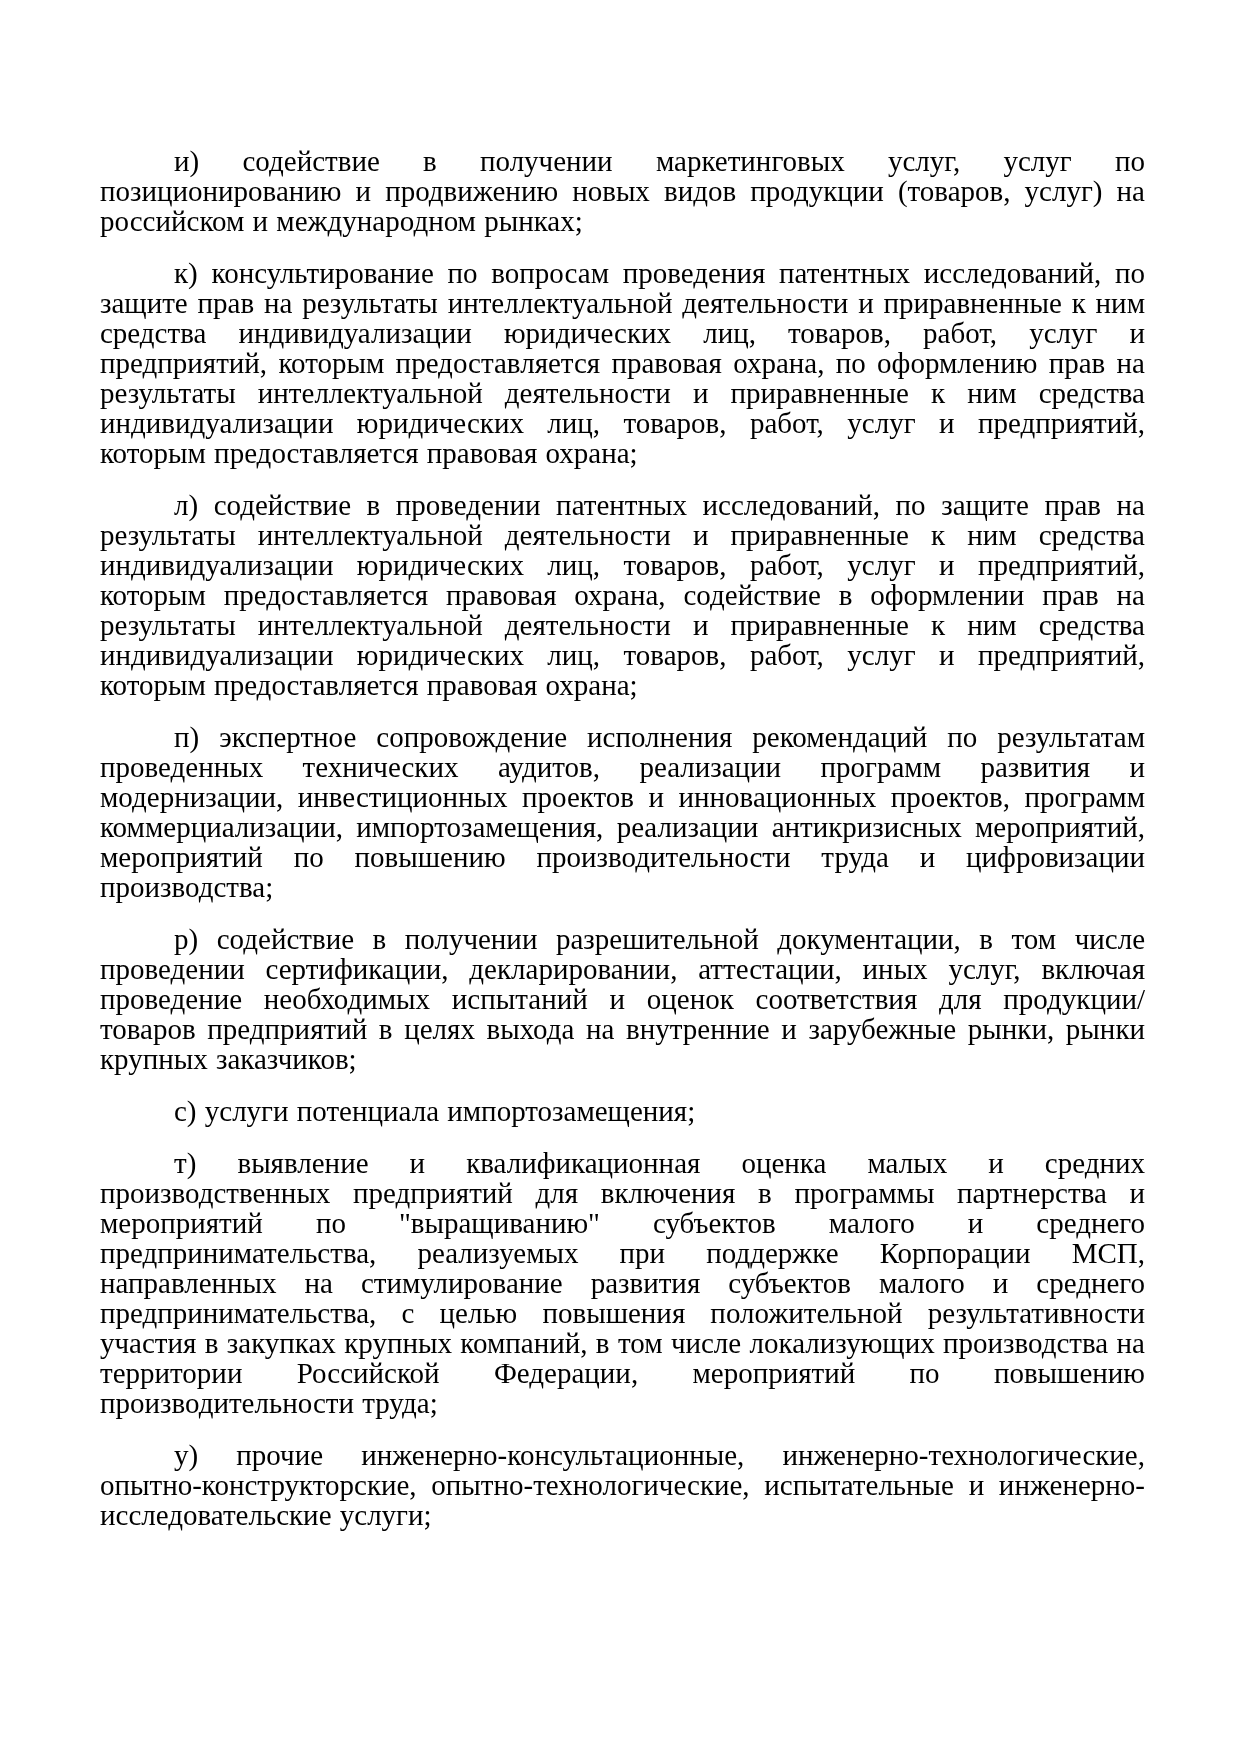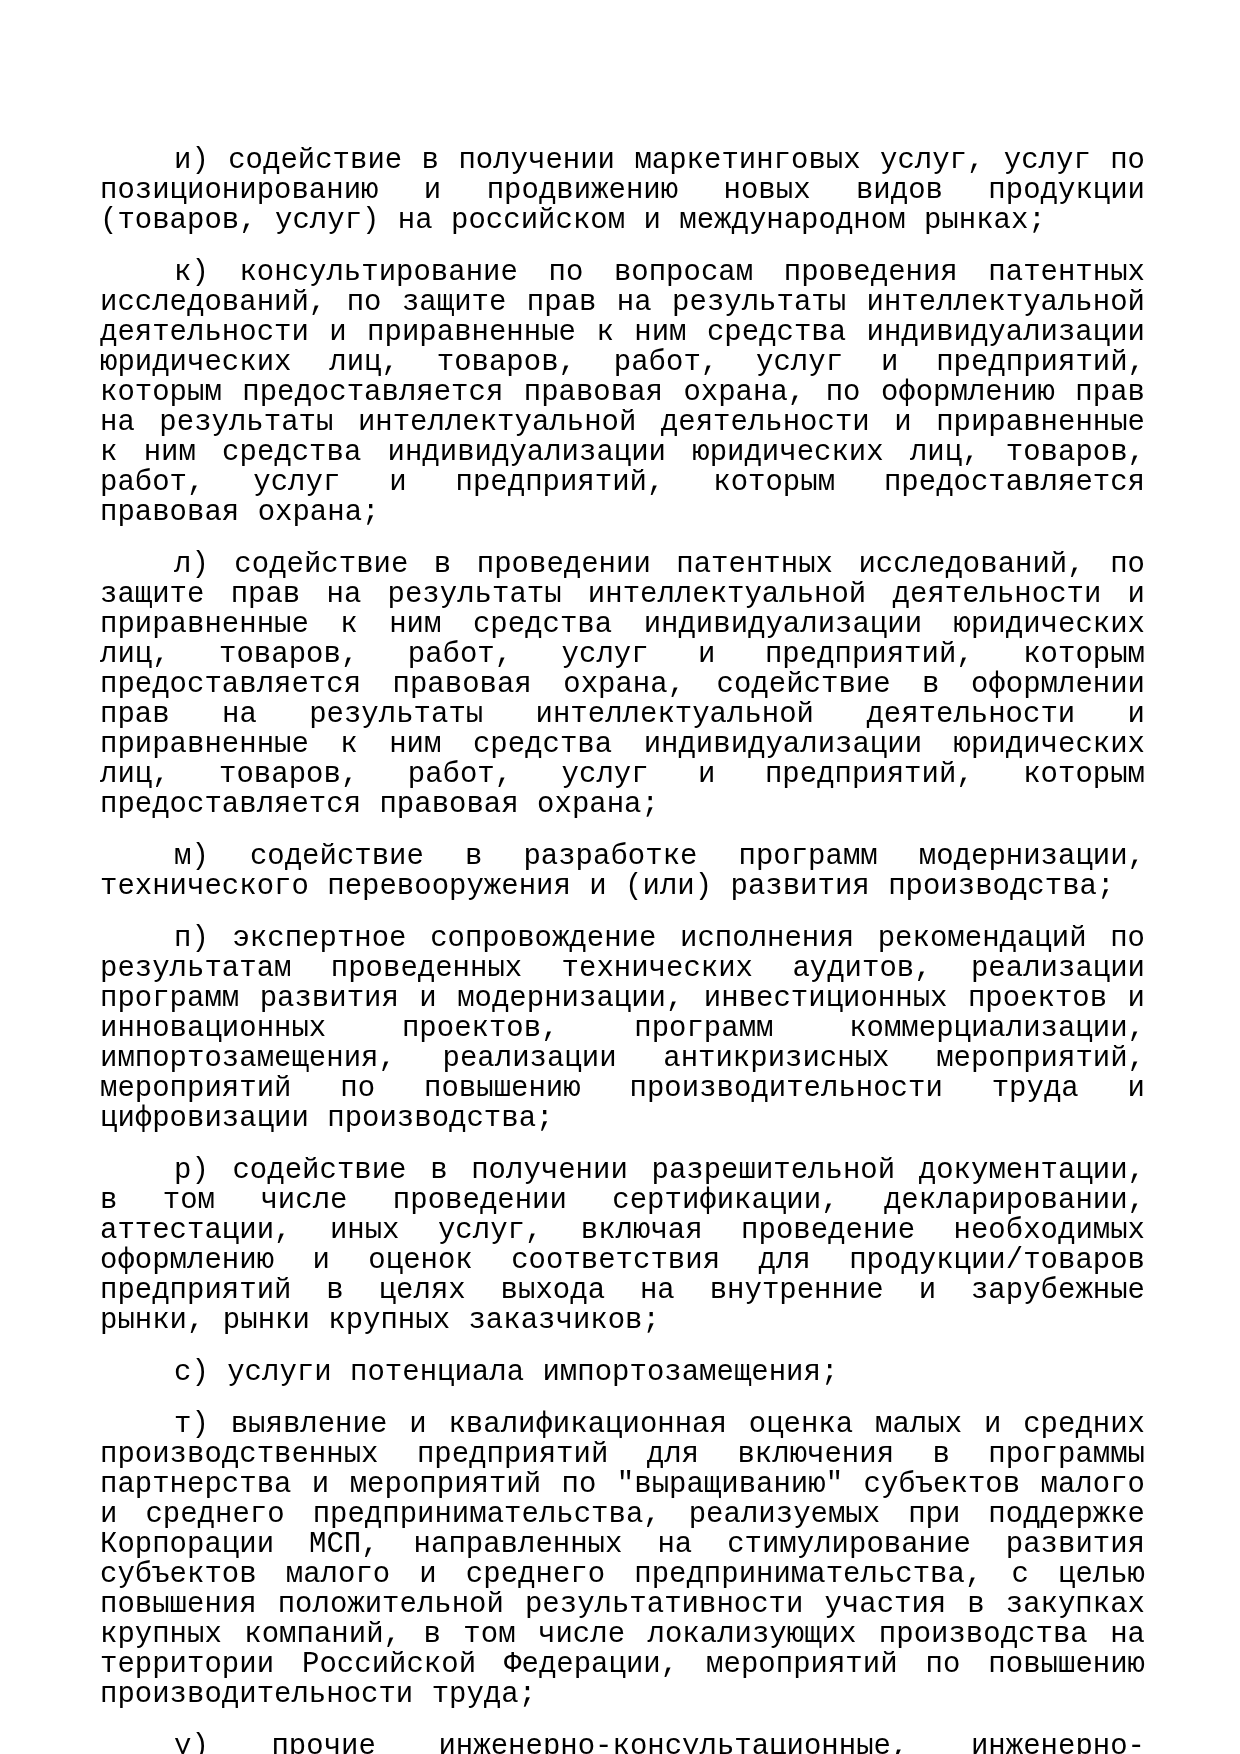--- a/index.html
+++ b/index.html
@@ -14,21 +14,21 @@
     background: #ffffff;
     overflow: hidden;
   }
   .content {
     position: absolute;
     left: 100px;
     top: 146px;
     width: 1045px;
   }
   p.para {
-    font-family: Liberation Mono, monospace;
+    font-family: Liberation Serif, serif;
     font-size: 29px;
     line-height: 30px;
     color: #000000;
     text-align: justify;
     text-indent: 74px;
     margin: 0 0 22px 0;
     hyphens: none;
     word-spacing: 1px;
   }
   p.para:last-child { margin-bottom: 0; }
@@ -38,27 +38,26 @@
 
 <div class="sheet">
   <div class="content">
 
     <p class="para"><span>и)</span> <span>содействие в получении маркетинговых услуг, услуг по позиционированию и продвижению новых видов продукции (товаров, услуг) на российском и международном рынках;</span></p>
 
     <p class="para"><span>к)</span> <span>консультирование по вопросам проведения патентных исследований, по защите прав на результаты интеллектуальной деятельности и приравненные к ним средства индивидуализации юридических лиц, товаров, работ, услуг и предприятий, которым предоставляется правовая охрана, по оформлению прав на результаты интеллектуальной деятельности и приравненные к ним средства индивидуализации юридических лиц, товаров, работ, услуг и предприятий, которым предоставляется правовая охрана;</span></p>
 
     <p class="para"><span>л)</span> <span>содействие в проведении патентных исследований, по защите прав на результаты интеллектуальной деятельности и приравненные к ним средства индивидуализации юридических лиц, товаров, работ, услуг и предприятий, которым предоставляется правовая охрана, содействие в оформлении прав на результаты интеллектуальной деятельности и приравненные к ним средства индивидуализации юридических лиц, товаров, работ, услуг и предприятий, которым предоставляется правовая охрана;</span></p>
 
-    <p class="para"><span>м)</span> <span>содействие в разработке программ модернизации, технического перевооружения и (или) развития производства;</span></p>
 
 
 
     <p class="para"><span>п)</span> <span>экспертное сопровождение исполнения рекомендаций по результатам проведенных технических аудитов, реализации программ развития и модернизации, инвестиционных проектов и инновационных проектов, программ коммерциализации, импортозамещения, реализации антикризисных мероприятий, мероприятий по повышению производительности труда и цифровизации производства;</span></p>
 
-    <p class="para"><span>р)</span> <span>содействие в получении разрешительной документации, в том числе проведении сертификации, декларировании, аттестации, иных услуг, включая проведение необходимых оформлению и оценок соответствия для продукции/товаров предприятий в целях выхода на внутренние и зарубежные рынки, рынки крупных заказчиков;</span></p>
+    <p class="para"><span>р)</span> <span>содействие в получении разрешительной документации, в том числе проведении сертификации, декларировании, аттестации, иных услуг, включая проведение необходимых испытаний и оценок соответствия для продукции/товаров предприятий в целях выхода на внутренние и зарубежные рынки, рынки крупных заказчиков;</span></p>
 
     <p class="para"><span>с)</span> <span>услуги потенциала импортозамещения;</span></p>
 
     <p class="para"><span>т)</span> <span>выявление и квалификационная оценка малых и средних производственных предприятий для включения в программы партнерства и мероприятий по "выращиванию" субъектов малого и среднего предпринимательства, реализуемых при поддержке Корпорации МСП, направленных на стимулирование развития субъектов малого и среднего предпринимательства, с целью повышения положительной результативности участия в закупках крупных компаний, в том числе локализующих производства на территории Российской Федерации, мероприятий по повышению производительности труда;</span></p>
 
     <p class="para"><span>у)</span> <span>прочие инженерно-консультационные, инженерно-технологические, опытно-конструкторские, опытно-технологические, испытательные и инженерно-исследовательские услуги;</span></p>
 
   </div>
 </div>
 

